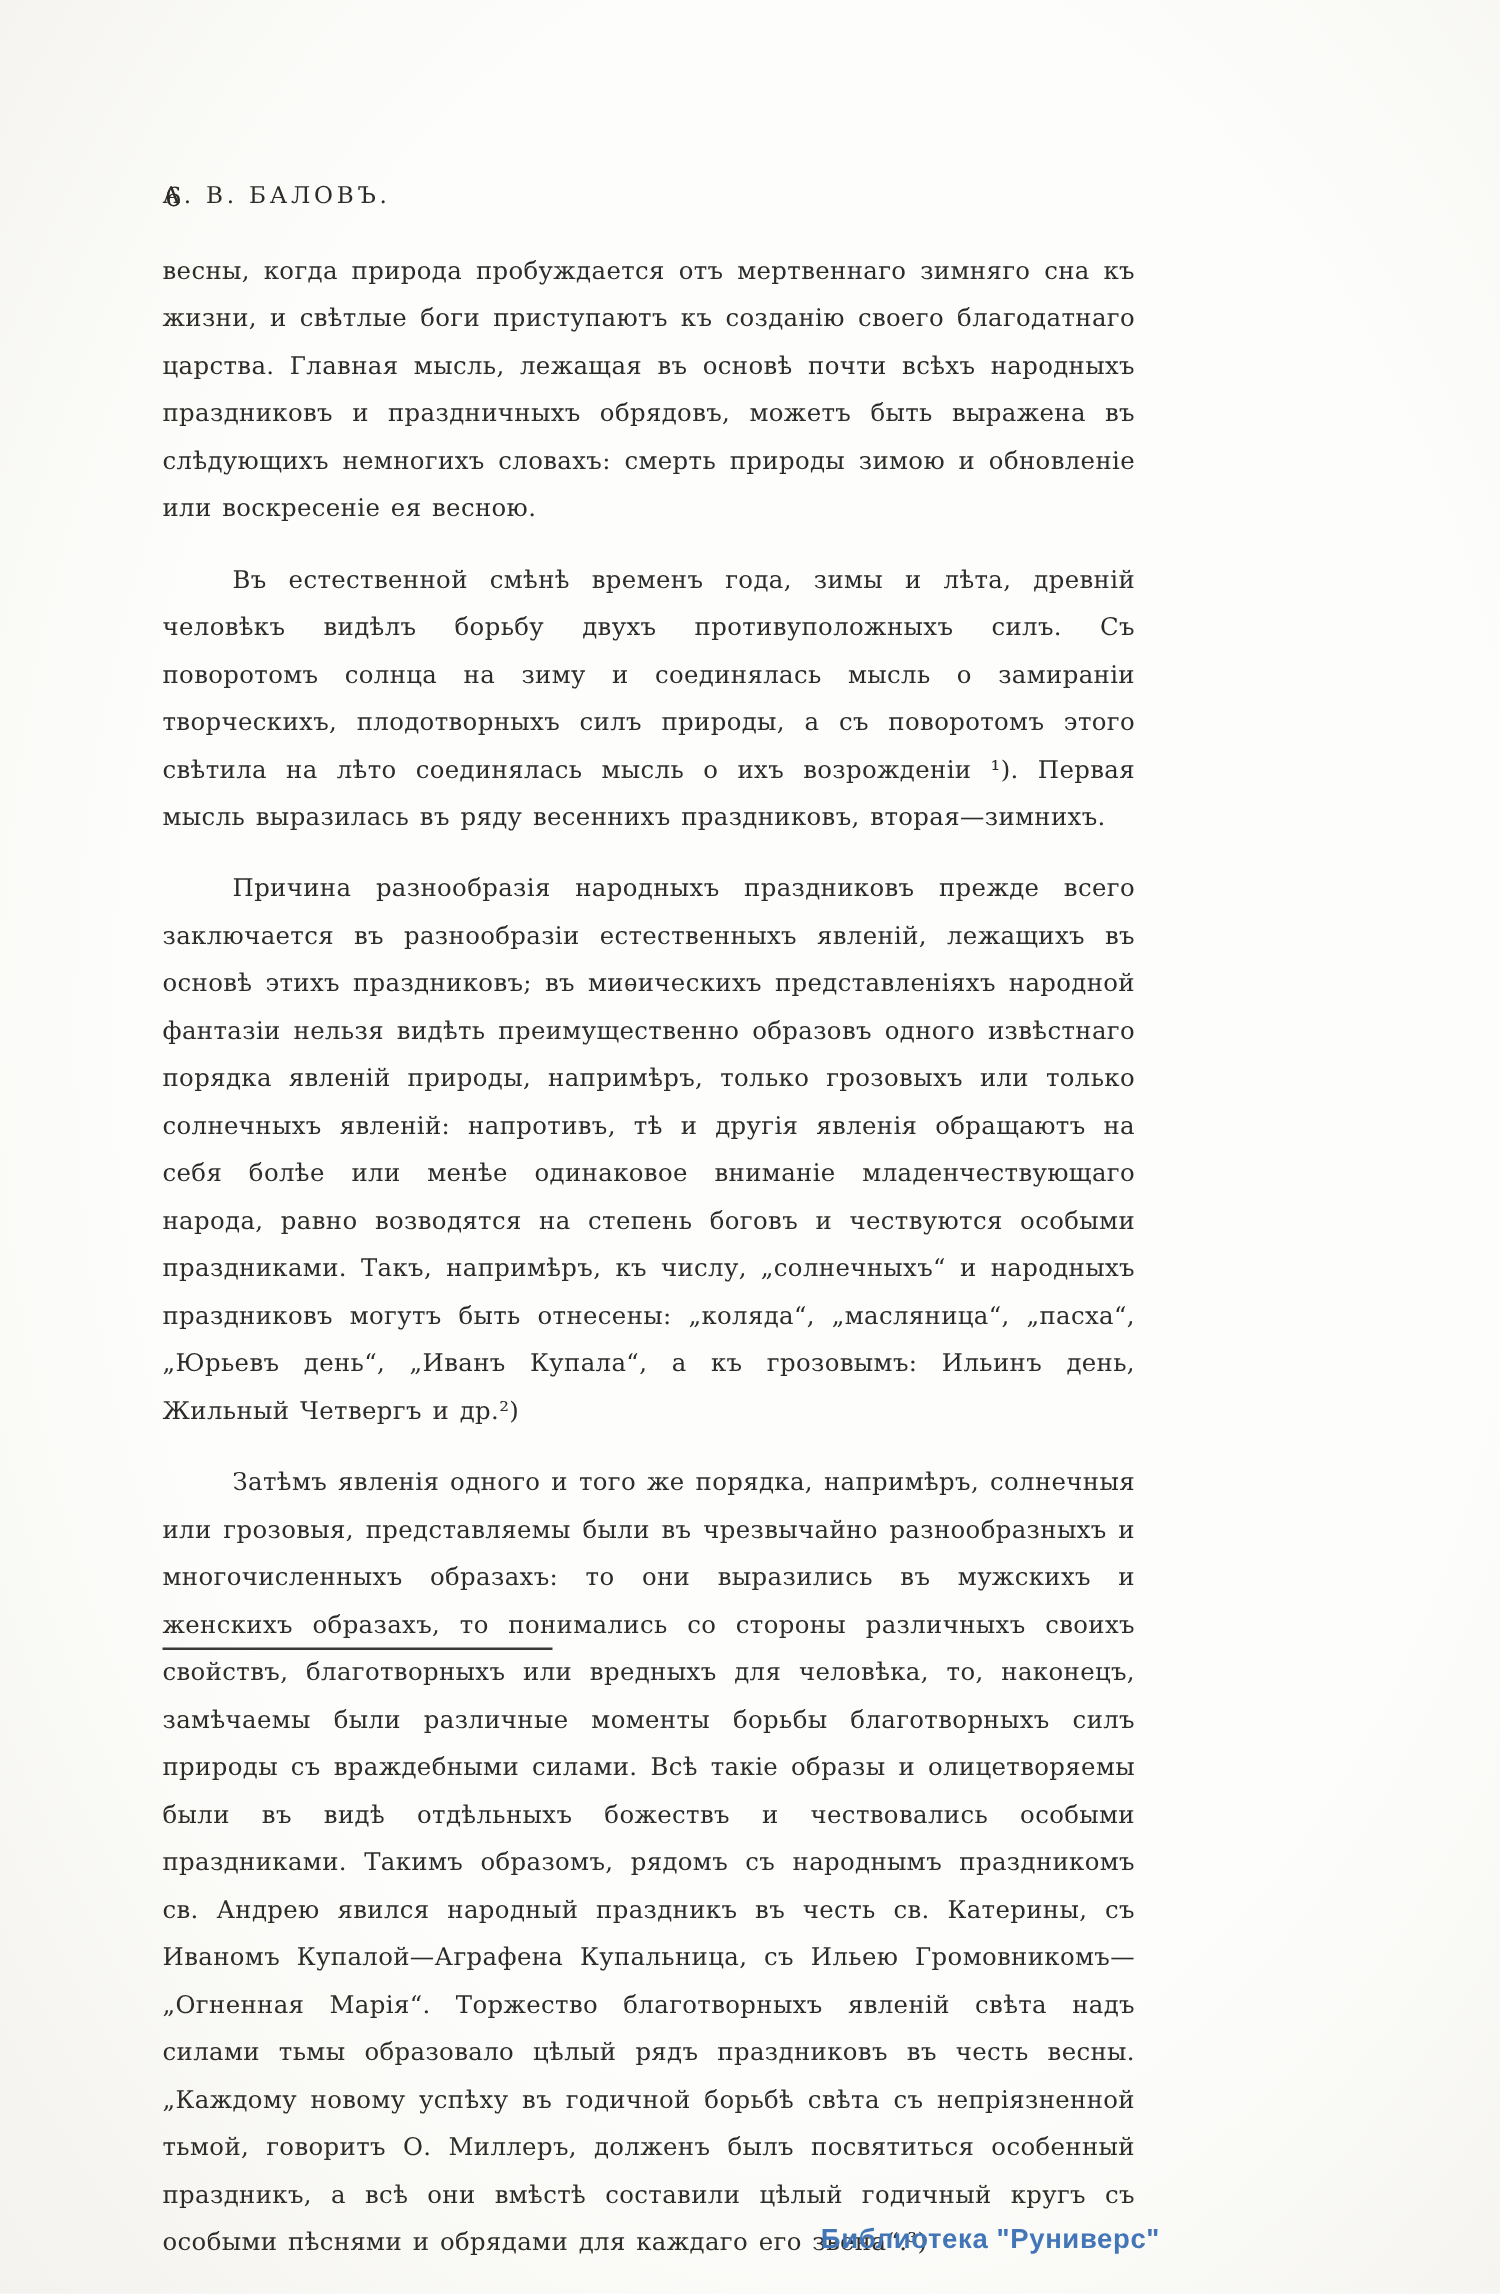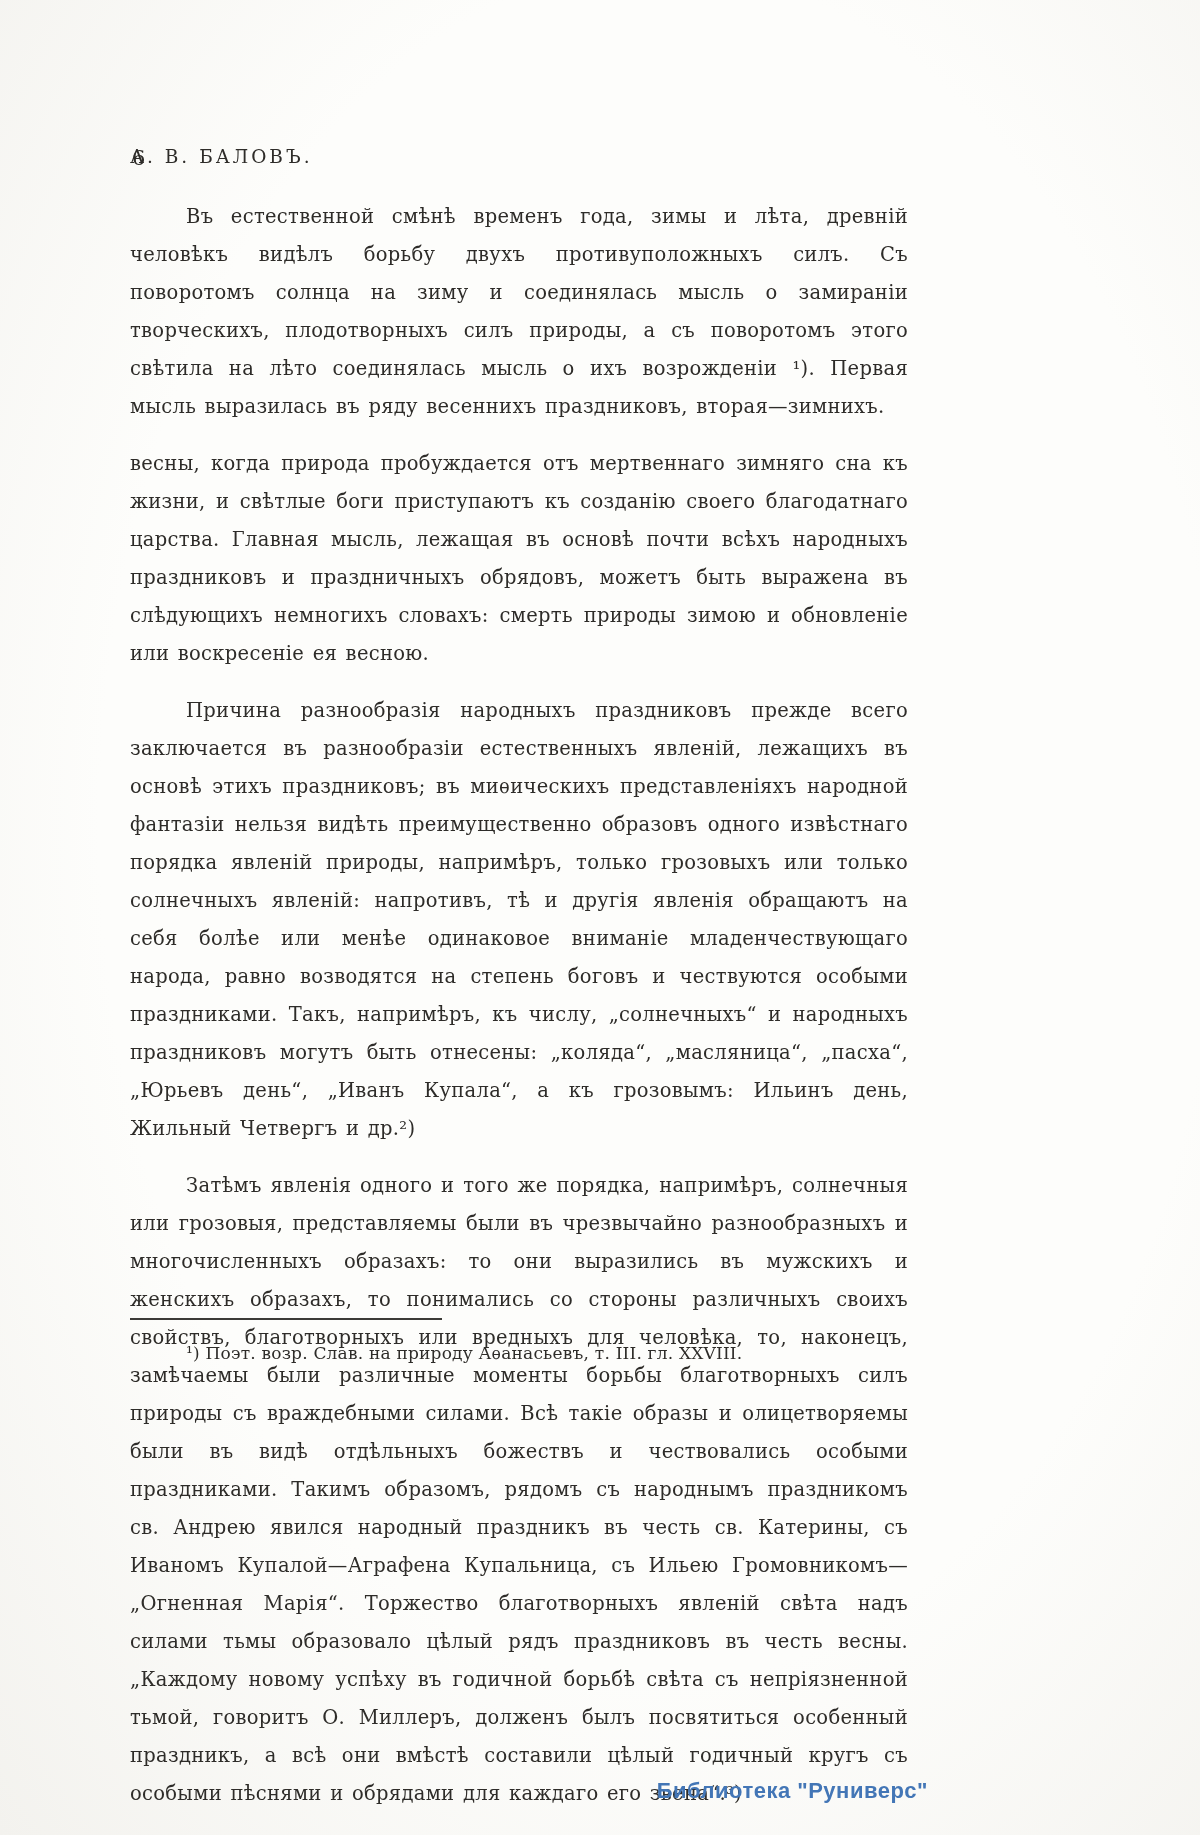--- a/index.html
+++ b/index.html
@@ -81,30 +81,29 @@
 </head>
 <body style="color: rgb(46, 44, 41);">
 
 <div class="text-block">
 
   <div class="page-head">
     <span class="page-number">6</span>
     <div class="running-title">А. В. БАЛОВЪ.</div>
   </div>
 
+  <p class="body-par no-indent">весны, когда природа пробуждается отъ мертвеннаго зимняго сна къ жизни, и свѣтлые боги приступаютъ къ созданію своего благодатнаго царства. Главная мысль, лежащая въ основѣ почти всѣхъ народныхъ праздниковъ и праздничныхъ обрядовъ, можетъ быть выражена въ слѣдующихъ немногихъ словахъ: смерть природы зимою и обновленіе или воскресеніе ея весною.</p>
+
   <p class="body-par">Въ естественной смѣнѣ временъ года, зимы и лѣта, древній человѣкъ видѣлъ борьбу двухъ противуположныхъ силъ. Съ поворотомъ солнца на зиму и соединялась мысль о замираніи творческихъ, плодотворныхъ силъ природы, а съ поворотомъ этого свѣтила на лѣто соединялась мысль о ихъ возрожденіи ¹). Первая мысль выразилась въ ряду весеннихъ праздниковъ, вторая—зимнихъ.</p>
-
-  <p class="body-par no-indent">весны, когда природа пробуждается отъ мертвеннаго зимняго сна къ жизни, и свѣтлые боги приступаютъ къ созданію своего благодатнаго царства. Главная мысль, лежащая въ основѣ почти всѣхъ народныхъ праздниковъ и праздничныхъ обрядовъ, можетъ быть выражена въ слѣдующихъ немногихъ словахъ: смерть природы зимою и обновленіе или воскресеніе ея весною.</p>
 
   <p class="body-par">Причина разнообразія народныхъ праздниковъ прежде всего заключается въ разнообразіи естественныхъ явленій, лежащихъ въ основѣ этихъ праздниковъ; въ миѳическихъ представленіяхъ народной фантазіи нельзя видѣть преимущественно образовъ одного извѣстнаго порядка явленій природы, напримѣръ, только грозовыхъ или только солнечныхъ явленій: напротивъ, тѣ и другія явленія обращаютъ на себя болѣе или менѣе одинаковое вниманіе младенчествующаго народа, равно возводятся на степень боговъ и чествуются особыми праздниками. Такъ, напримѣръ, къ числу, „солнечныхъ“ и народныхъ праздниковъ могутъ быть отнесены: „коляда“, „масляница“, „пасха“, „Юрьевъ день“, „Иванъ Купала“, а къ грозовымъ: Ильинъ день, Жильный Четвергъ и др.²)</p>
 
   <p class="body-par">Затѣмъ явленія одного и того же порядка, напримѣръ, солнечныя или грозовыя, представляемы были въ чрезвычайно разнообразныхъ и многочисленныхъ образахъ: то они выразились въ мужскихъ и женскихъ образахъ, то понимались со стороны различныхъ своихъ свойствъ, благотворныхъ или вредныхъ для человѣка, то, наконецъ, замѣчаемы были различные моменты борьбы благотворныхъ силъ природы съ враждебными силами. Всѣ такіе образы и олицетворяемы были въ видѣ отдѣльныхъ божествъ и чествовались особыми праздниками. Такимъ образомъ, рядомъ съ народнымъ праздникомъ св. Андрею явился народный праздникъ въ честь св. Катерины, съ Иваномъ Купалой—Аграфена Купальница, съ Ильею Громовникомъ—„Огненная Марія“. Торжество благотворныхъ явленій свѣта надъ силами тьмы образовало цѣлый рядъ праздниковъ въ честь весны. „Каждому новому успѣху въ годичной борьбѣ свѣта съ непріязненной тьмой, говоритъ О. Миллеръ, долженъ былъ посвятиться особенный праздникъ, а всѣ они вмѣстѣ составили цѣлый годичный кругъ съ особыми пѣснями и обрядами для каждаго его звена“.³)</p>
 
   <p class="body-par">Умноженію числа народныхъ праздниковъ способствовало и то обстоятельство, что къ своимъ небеснымъ богамъ народная фантазія стала посте-</p>
 
 </div>
 
 <div class="footnotes">
   <div class="footnote-rule"></div>
-  <p class="footnote">¹) Поэт. возр. Слав. на природу Аѳанасьевъ, т. III. гл. XXVIII.</p>
 </div>
 
 <div class="watermark" style="color: rgb(67, 118, 182);">Библиотека "Руниверс"</div>
 
 </body></html>

